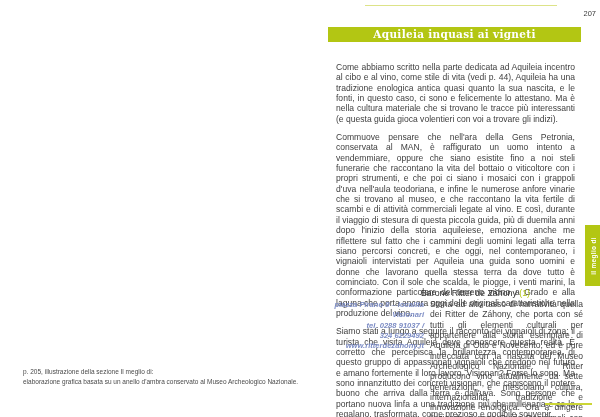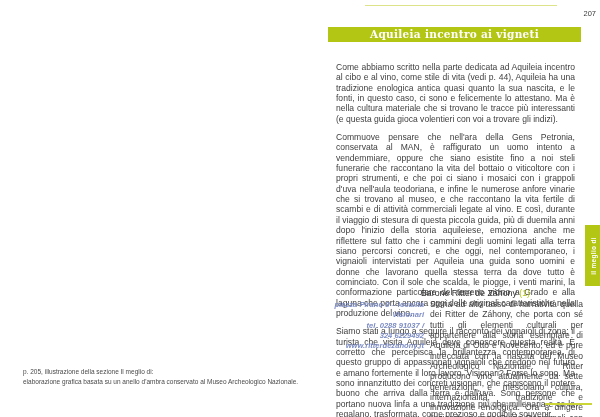--- a/index.html
+++ b/index.html
@@ -56,21 +56,21 @@
 </head>
 <body>
 
 <div class="page">
 
   <div class="top-rule"></div>
 
   <div class="page-num">207</div>
 
   <div class="banner">
-    <span><span>Aquileia </span><span class="seg-i">in</span><span>centro ai vigneti</span></span>
+    <span><span>Aquileia </span><span class="seg-i">in</span><span>quasi ai vigneti</span></span>
   </div>
 
   <div class="body-col">
     <p><span>Come abbiamo scritto nella parte dedicata ad </span><span class="seg-i">Aquileia incentro al cibo e al vino, come stile di vita</span><span> (vedi p. 44), Aquileia ha una tradizione enologica antica quasi quanto la sua nascita, e le fonti, in questo caso, ci sono e felicemente lo attestano. Ma è nella cultura materiale che si trovano le tracce più interessanti (e questa guida gioca volentieri con voi a trovare gli indizi).</span></p>
     <p><span>Commuove pensare che nell'ara della Gens Petronia, conservata al MAN, è raffigurato un uomo intento a vendemmiare, oppure che siano esistite fino a noi steli funerarie che raccontano la vita del bottaio o viticoltore con i propri strumenti, e che poi ci siano i mosaici con i grappoli d'uva nell'aula teodoriana, e infine le numerose anfore vinarie che si trovano al museo, e che raccontano la vita fertile di scambi e di attività commerciali legate al vino. E così, durante il viaggio di stesura di questa piccola guida, più di duemila anni dopo l'inizio della storia aquileiese, emoziona anche me riflettere sul fatto che i cammini degli uomini legati alla terra siano percorsi concreti, e che oggi, nel contemporaneo, i vignaioli intervistati per </span><span class="seg-i">Aquileia una guida</span><span> sono uomini e donne che lavorano quella stessa terra da dove tutto è cominciato. Con il sole che scalda, le piogge, i venti marini, la conformazione particolare del terreno vicino a Grado e alla laguna che porta ancora oggi delle originali caratteristiche nella produzione del vino.</span></p>
     <p><span>Siamo stati a lungo a seguire il racconto dei vignaioli di zona; il turista che visita Aquileia </span><span class="seg-i">deve</span><span> conoscere questa realtà. È corretto che percepisca la brillantezza contemporanea di questo gruppo di appassionati vignaioli che credono nel futuro e amano fortemente il loro lavoro. Visionari? Forse lo sono. Ma sono innanzitutto dei </span><span class="seg-i">concreti</span><span> visionari, che capiscono il potere buono che arriva dalla terra e dall'uva. Sono persone che portano nuova linfa a una tradizione più che millenaria e ce la regalano, trasformata, come prezioso e godibile souvenir.</span></p>
   </div>
 
   <div class="sub-heading"><span>Barone Ritter de Záhony </span><span class="seg-green">(1)</span></div>
 

